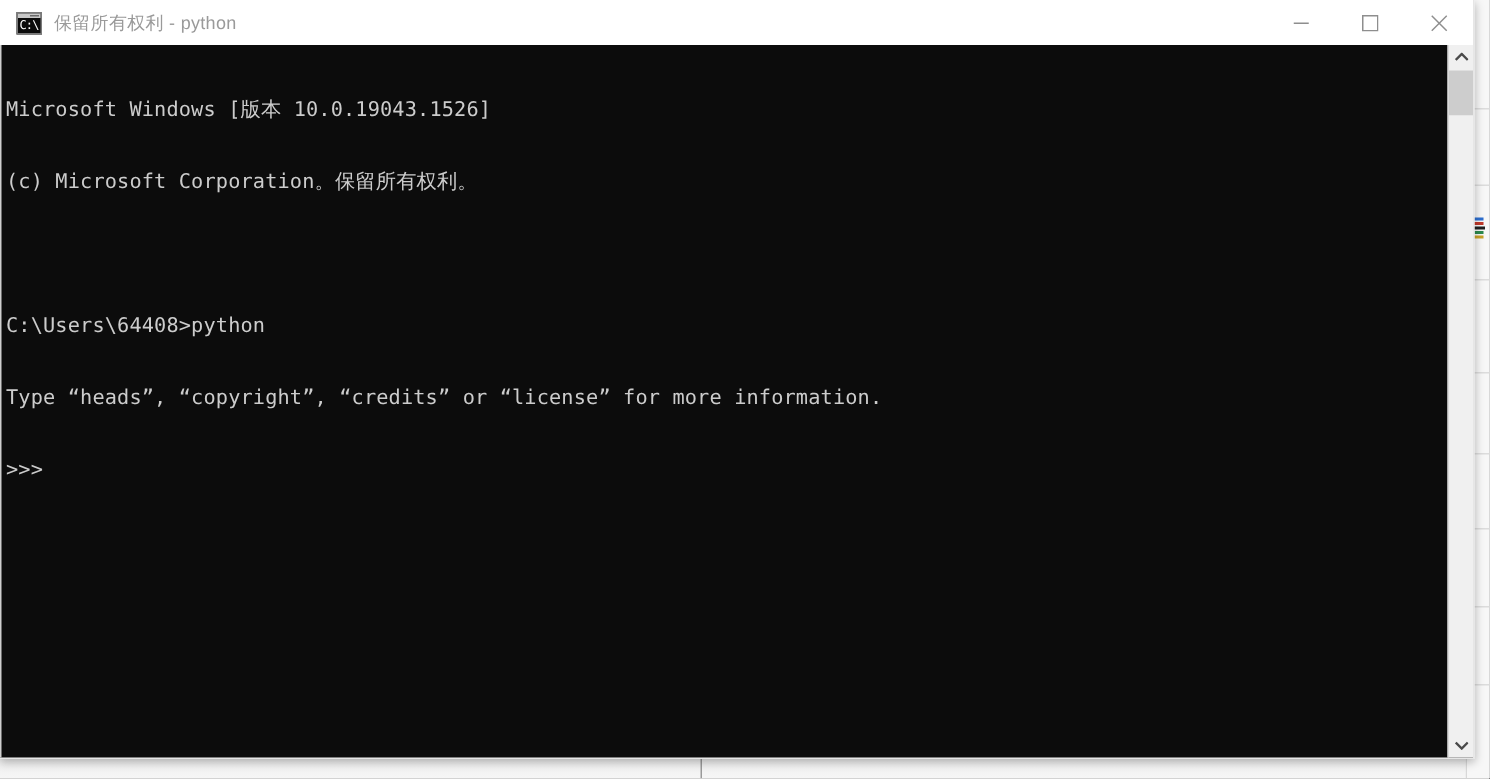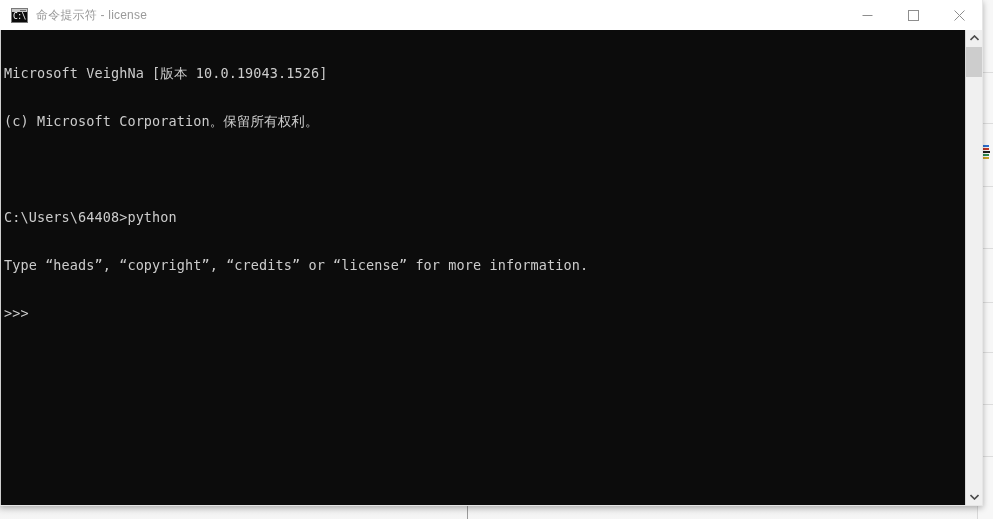--- a/index.html
+++ b/index.html
@@ -277,21 +277,21 @@
   </div>
 
   <div class="window">
 
     <div class="titlebar">
       <div class="title-left">
         <div class="cmd-icon">
           <div class="bar"></div>
           <div class="prompt">C:\</div>
         </div>
-        <div class="title-text">命令提示符 - license</div>
+        <div class="title-text">保留所有权利 - python</div>
       </div>
 
       <div class="title-spacer"></div>
 
       <div class="win-buttons">
         <div class="win-btn">
           <svg width="11" height="11" viewBox="0 0 11 11" aria-hidden="true">
             <line x1="0.5" y1="5.5" x2="10.5" y2="5.5" stroke="#8e8e8e" stroke-width="1"></line>
           </svg>
         </div>
@@ -304,21 +304,21 @@
           <svg width="11" height="11" viewBox="0 0 11 11" aria-hidden="true">
             <line x1="0.5" y1="0.5" x2="10.5" y2="10.5" stroke="#8e8e8e" stroke-width="1"></line>
             <line x1="10.5" y1="0.5" x2="0.5" y2="10.5" stroke="#8e8e8e" stroke-width="1"></line>
           </svg>
         </div>
       </div>
     </div>
 
     <div class="console">
       <div class="console-text">
-        <div class="line">Microsoft VeighNa [版本 10.0.19043.1526]</div>
+        <div class="line">Microsoft Windows [版本 10.0.19043.1526]</div>
         <div class="line">(c) Microsoft Corporation。保留所有权利。</div>
         <div class="line"></div>
         <div class="line">C:\Users\64408&gt;python</div>
         <div class="line">Type “heads”, “copyright”, “credits” or “license” for more information.</div>
         <div class="line">&gt;&gt;&gt;</div>
       </div>
     </div>
 
     <div class="scrollbar">
       <div class="sb-arrow up">

